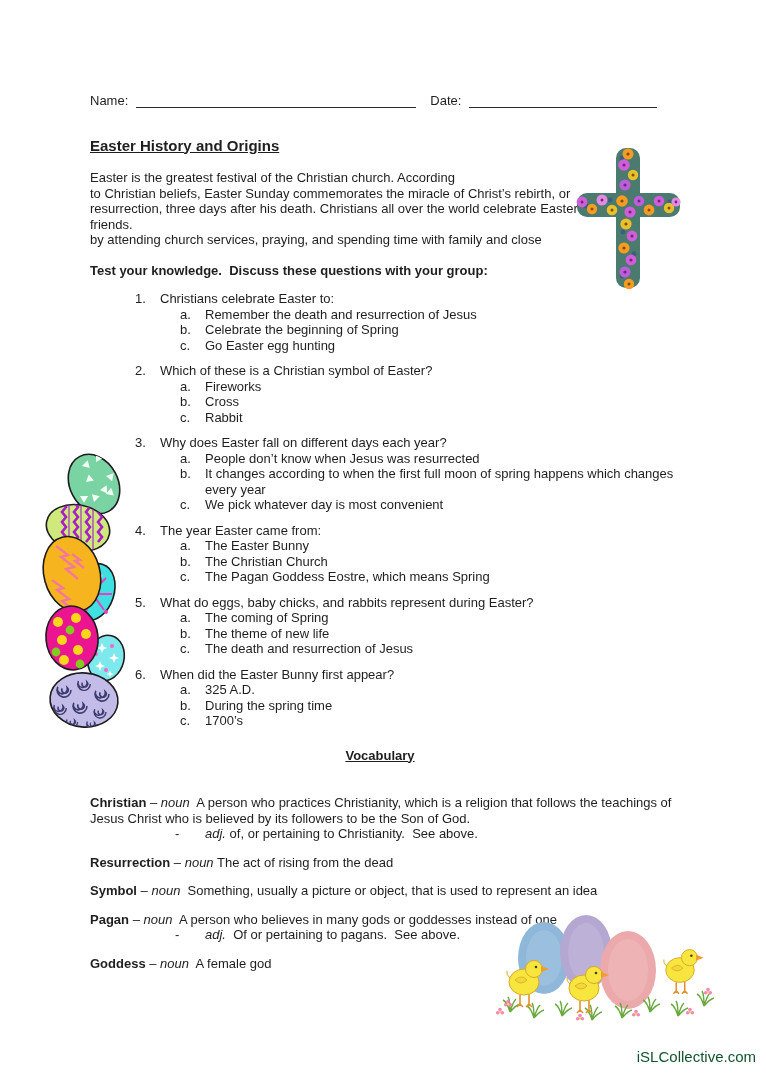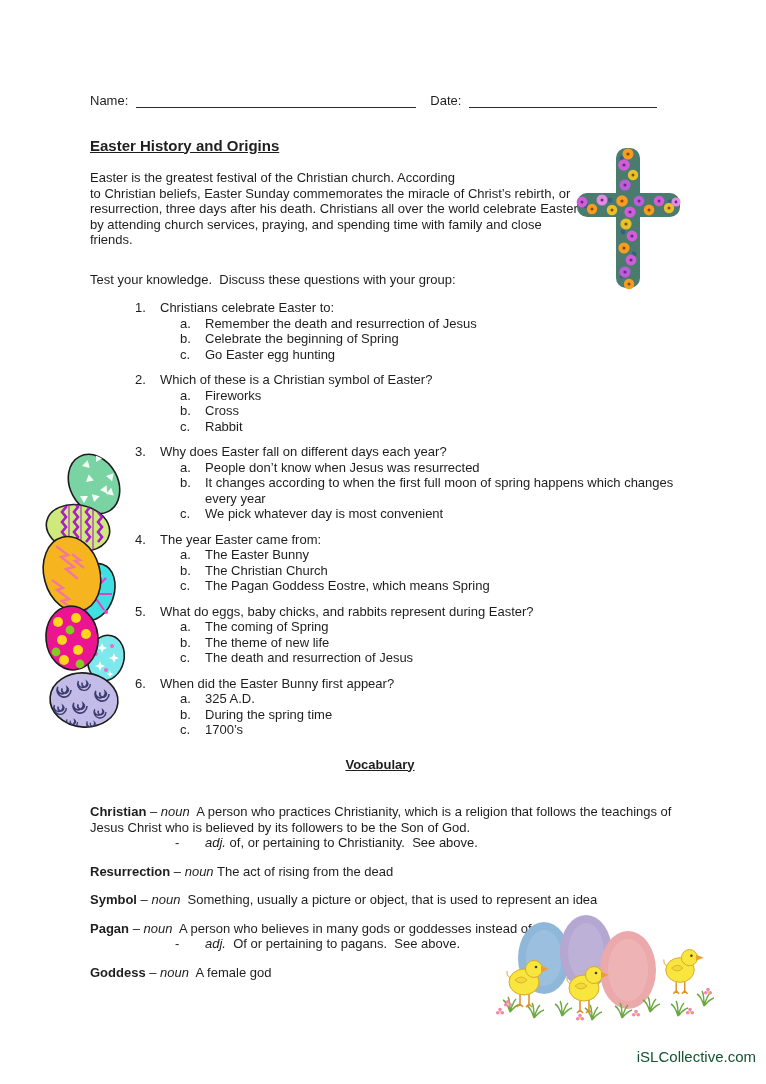--- a/index.html
+++ b/index.html
@@ -21,21 +21,21 @@
   .date-line { width:188px; }
 
   .doc-title {
     margin-top:29px; width:530px; text-align:left;
     font-weight:bold; font-size:15px; text-decoration:underline;
   }
 
   .intro { margin-top:17px; }
   .intro-line { white-space:nowrap; }
 
-  .prompt { margin-top:24px; font-weight:normal; white-space:pre-wrap; }
+  .prompt { margin-top:15px; font-weight:bold; white-space:pre-wrap; }
 
   .questions { margin-top:13px; margin-left:45px; }
   .q { margin-bottom:10px; }
   .q-line { display:flex; }
   .q-num { flex:none; width:25px; }
   .q-text { white-space:pre-wrap; }
   .opt { display:flex; margin-left:45px; }
   .opt-letter { flex:none; width:25px; }
   .opt-text { max-width:492px; white-space:pre-wrap; }
 
@@ -74,22 +74,22 @@
         <span class="nd-label">Date:</span>
         <span class="blank-line date-line"></span>
       </div>
 
     <div class="doc-title">Easter History and Origins</div>
 
     <div class="intro">
       <div class="intro-line">Easter is the greatest festival of the Christian church. According</div>
       <div class="intro-line">to Christian beliefs, Easter Sunday commemorates the miracle of Christ’s rebirth, or</div>
       <div class="intro-line">resurrection, three days after his death. Christians all over the world celebrate Easter</div>
+      <div class="intro-line">friends.</div>
       <div class="intro-line">by attending church services, praying, and spending time with family and close</div>
-      <div class="intro-line">friends.</div>
     </div>
 
     <div class="prompt">Test your knowledge.  Discuss these questions with your group:</div>
 
     <div class="questions">
 
       <div class="q">
         <div class="q-line">
             <span class="q-num">1.</span>
             <span class="q-text">Christians celebrate Easter to:</span>

